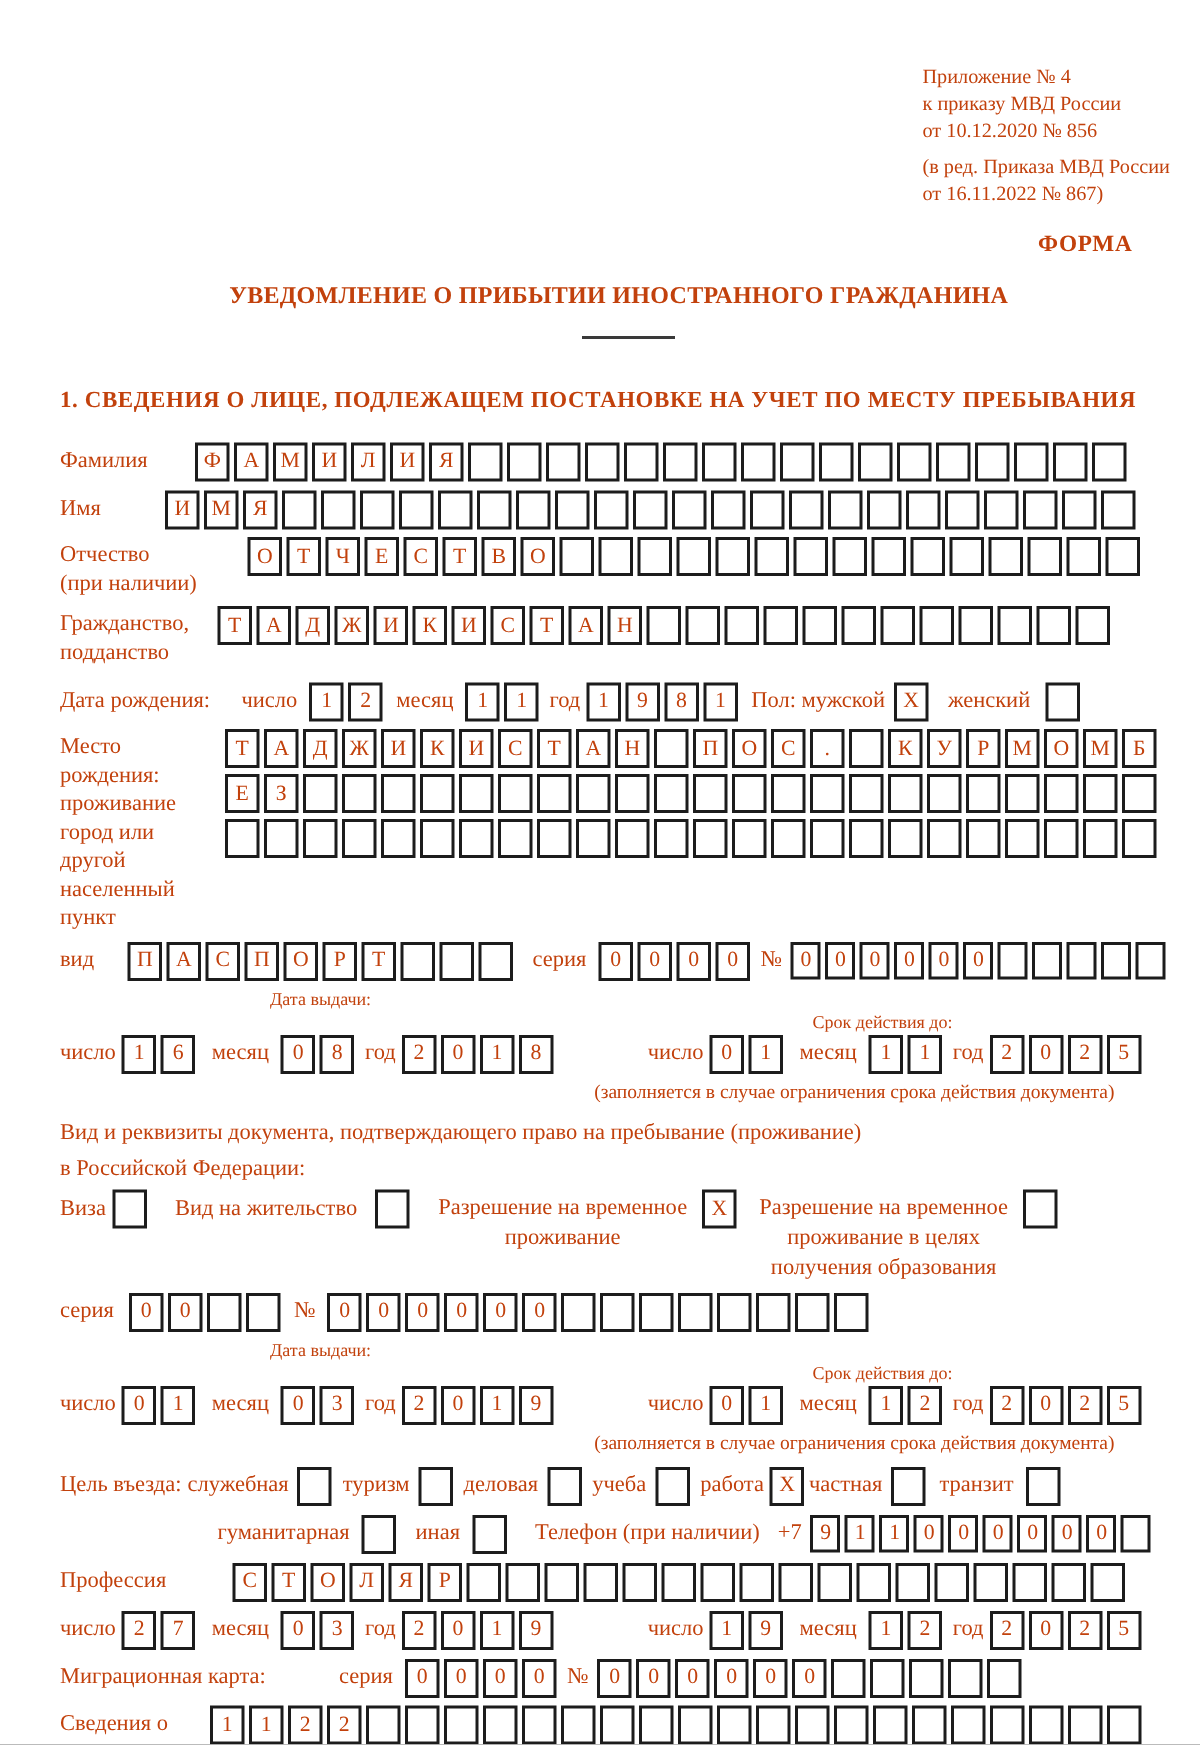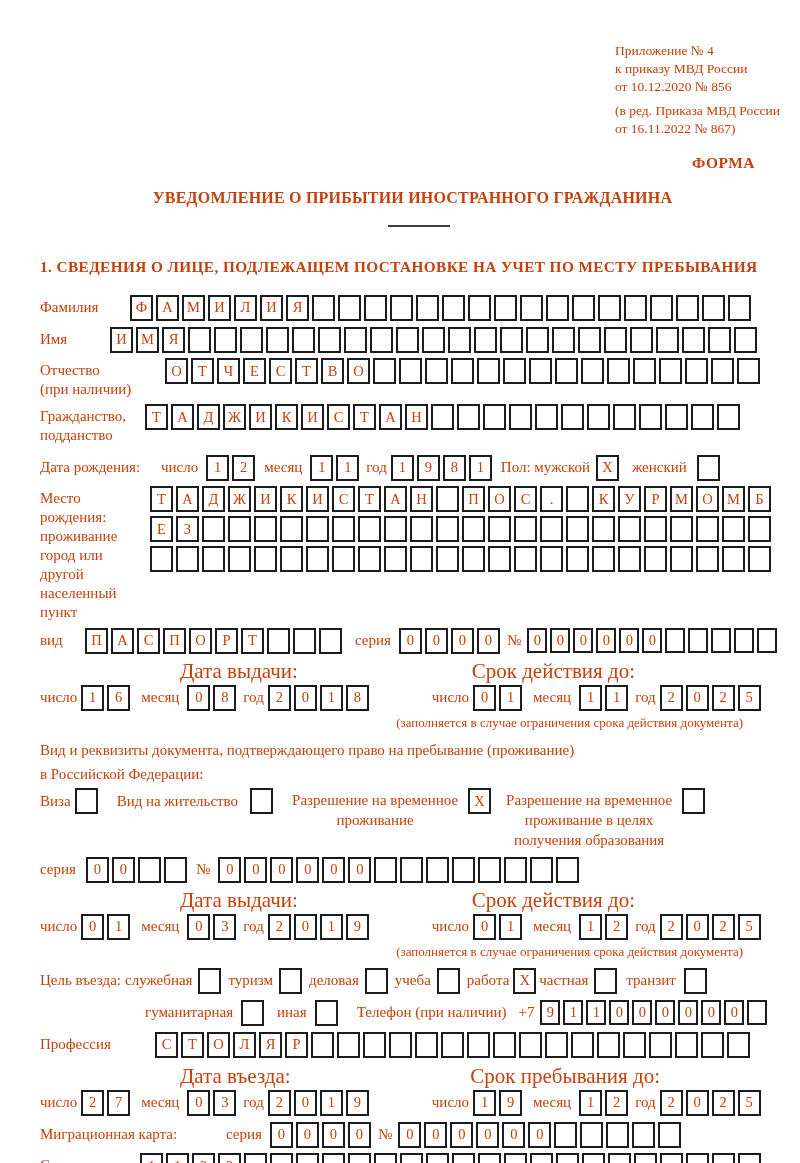--- a/index.html
+++ b/index.html
@@ -27,21 +27,21 @@
     border:2px solid #1c1c1c; margin-right:3px; background:#fff;
     display:inline-flex; align-items:center; justify-content:center;
     font-size:14.5px; font-family:"Liberation Serif", serif;
   }
   .sm .cell { width:20px; height:25px; }
   .w45{width:45px}.w70{width:70px}.w90{width:90px}.w100{width:100px}
   .w105{width:105px}.w110{width:110px}.w115{width:115px}.w125{width:125px}.w170{width:170px}
   .ml4{margin-left:4px}.ml6{margin-left:6px}.ml8{margin-left:8px}.ml10{margin-left:10px}
   .ml12{margin-left:12px}.ml16{margin-left:16px}.ml60{margin-left:60px}
   .center-bold { text-align:center; font-weight:bold; margin:2px 0 6px 0; }
-  .dhead { display:flex; font-size:21px; margin-top:2px; }
+  .dhead { display:flex; font-size:12px; margin-top:2px;flex-direction:column; }
   .dhead .h1 { margin-left:140px; }
   .dhead .h2 { margin-left:auto; margin-right:150px; }
   .dhead .h2b { margin-left:auto; margin-right:125px; }
   .note { text-align:right; padding-right:42px; font-size:13px; margin-top:-1px; margin-bottom:7px; }
   .intro { line-height:1.6; margin-top:6px; }
   .optcol { flex:none; text-align:center; line-height:20px; padding-top:2px; }
   .lh27 { line-height:27px; }
 </style>
 </head>
 <body>
@@ -571,24 +571,20 @@
         <span class="cell"></span>
         <span class="cell"></span>
         <span class="cell"></span>
         <span class="cell"></span>
         <span class="cell"></span>
         <span class="cell"></span>
         <span class="cell"></span>
       </div>
   </div>
 
-  <div class="dhead" style="margin-top:6px;">
-    <span class="h1">Дата въезда:</span>
-    <span class="h2b">Срок пребывания до:</span>
-  </div>
 
   <div class="row">
     <span class="sub">число</span>
     <span class="cells ml4">
         <span class="cell">2</span>
         <span class="cell">7</span>
       </span>
     <span class="sub ml8">месяц</span>
     <span class="cells ml8">
         <span class="cell">0</span>

